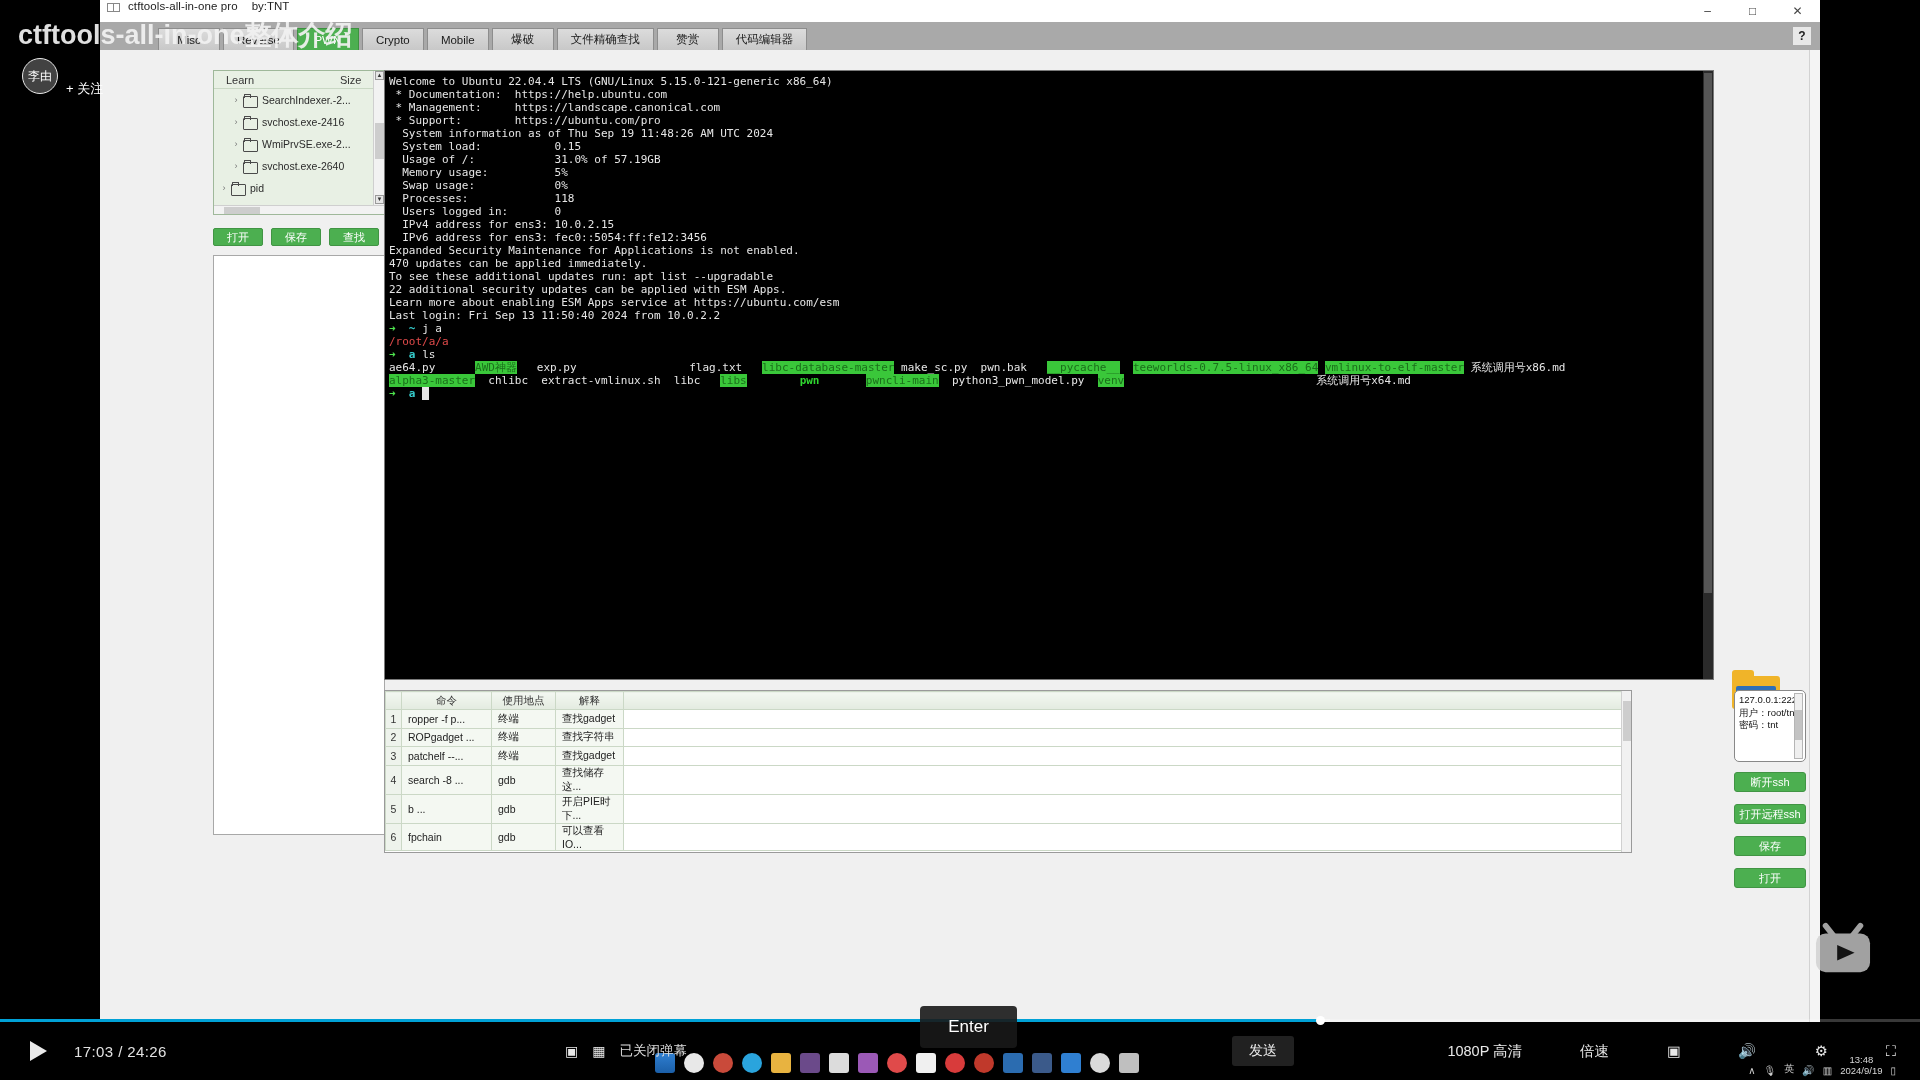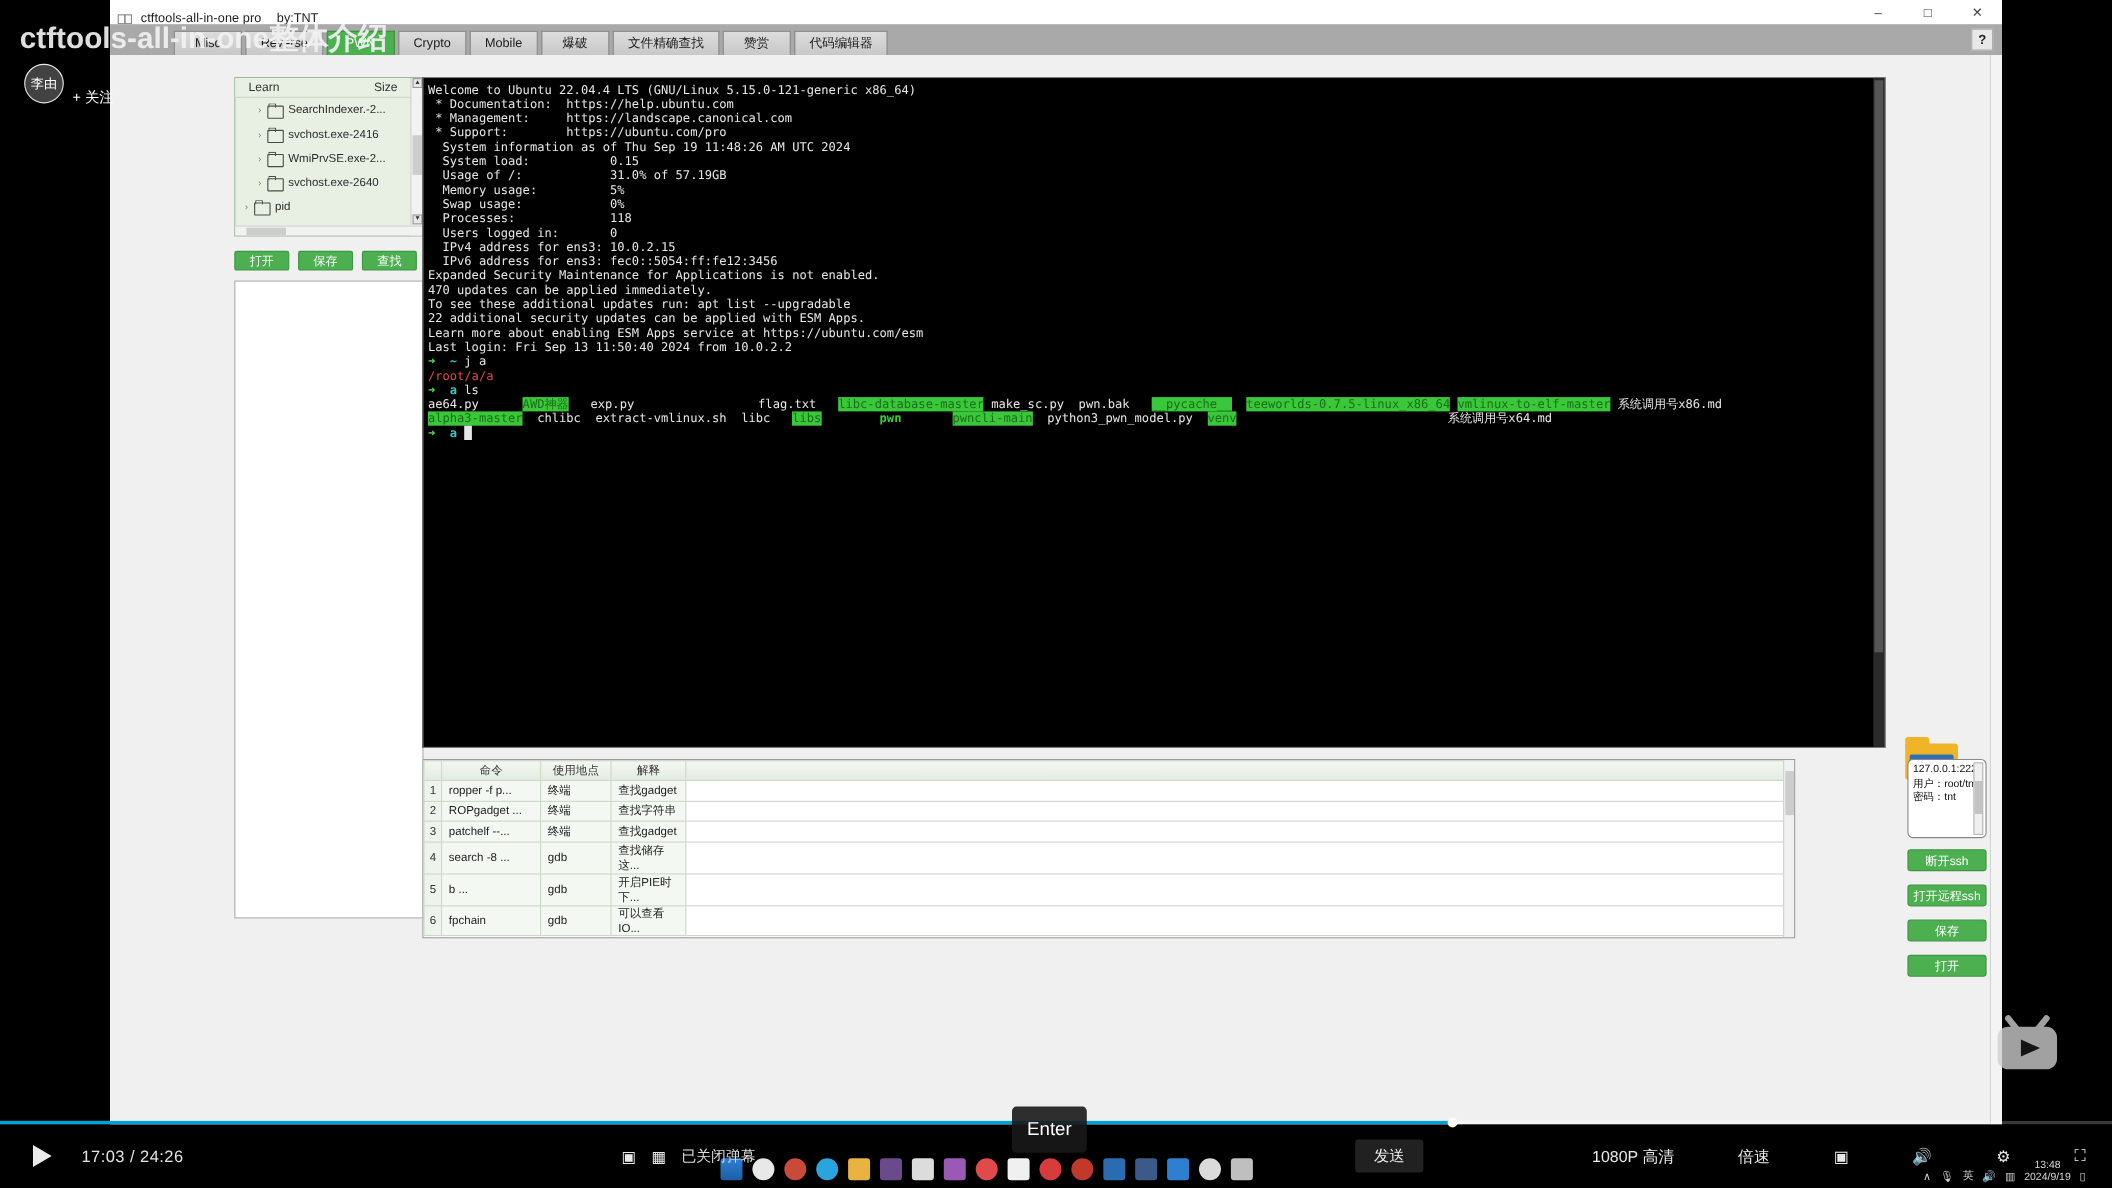--- a/index.html
+++ b/index.html
@@ -11,21 +11,21 @@
 
   
   #frame { position: absolute; left: 100px; top: 0px; width: 1720px; height: 1022px;
            background: #ffffff; overflow: hidden; }
 
   
   #appwin { position: absolute; left: 0px; top: 0px; width: 1720px; height: 1022px;
             background: #f0f0f0; }
 
   .titlebar { position: absolute; left: 0; top: 0; width: 1720px; height: 34px;
-              background: #ffffff; border-bottom: 1px solid #e2e2e2; display: flex; align-items: center; }
+              background: #ffffff; border-bottom: 1px solid #e2e2e2; display: flex; }
   .tb-ico { width: 16px; height: 14px; margin-left: 6px; margin-right: 6px; position: relative; }
   .tb-ico:before { content: ""; position: absolute; left: 1px; top: 3px; width: 5px; height: 7px;
                    border: 1px solid #888; }
   .tb-ico:after { content: ""; position: absolute; left: 7px; top: 3px; width: 5px; height: 7px;
                   border: 1px solid #888; }
   .tb-title { font-size: 11.5px; color: #222; letter-spacing: .1px; }
   .tb-sub { font-size: 11.5px; color: #222; margin-left: 14px; }
   .tb-btns { position: absolute; right: 0; top: 0; height: 22px; display: flex; }
   .tb-btn { width: 45px; height: 22px; display: flex; align-items: center; justify-content: center;
             font-size: 12px; color: #444; }
@@ -154,21 +154,21 @@
                opacity: .92; white-space: nowrap; z-index: 40; font-weight: bold; }
   .vid-avatar { position: absolute; left: 22px; top: 58px; width: 36px; height: 36px; border-radius: 50%;
                 background: rgba(120,120,120,.55); border: 1.5px solid #e8e8e8; color: #fff;
                 font-size: 12px; display: flex; align-items: center; justify-content: center; z-index: 41; }
   .vid-follow { position: absolute; left: 66px; top: 80px; font-size: 13px; color: #fff; z-index: 41; white-space: nowrap; }
 
   
   .bili-wm { position: absolute; right: 46px; top: 920px; width: 62px; height: 56px; z-index: 42; opacity: .78; }
 
   
-  .keyoverlay { position: absolute; left: 920px; top: 1006px; width: 68px; height: 42px;
+  .keyoverlay { position: absolute; left: 920px; top: 1006px; width: 97px; height: 42px;
                 background: rgba(24,24,24,.9); border-radius: 4px; color: #fff; font-size: 17px;
                 display: flex; align-items: center; justify-content: center; z-index: 60; }
 
   
   .progress { position: absolute; left: 0; bottom: 58px; width: 1920px; height: 3px; background: rgba(255,255,255,.22); z-index: 50; }
   .progress .buf { position: absolute; left: 0; top: 0; height: 3px; width: 1330px; background: rgba(255,255,255,.38); }
   .progress .played { position: absolute; left: 0; top: 0; height: 3px; width: 1322px; background: #00a1d6; }
   .progress .knob { position: absolute; left: 1316px; top: -3px; width: 9px; height: 9px; border-radius: 50%; background: #fff; }
 
   

